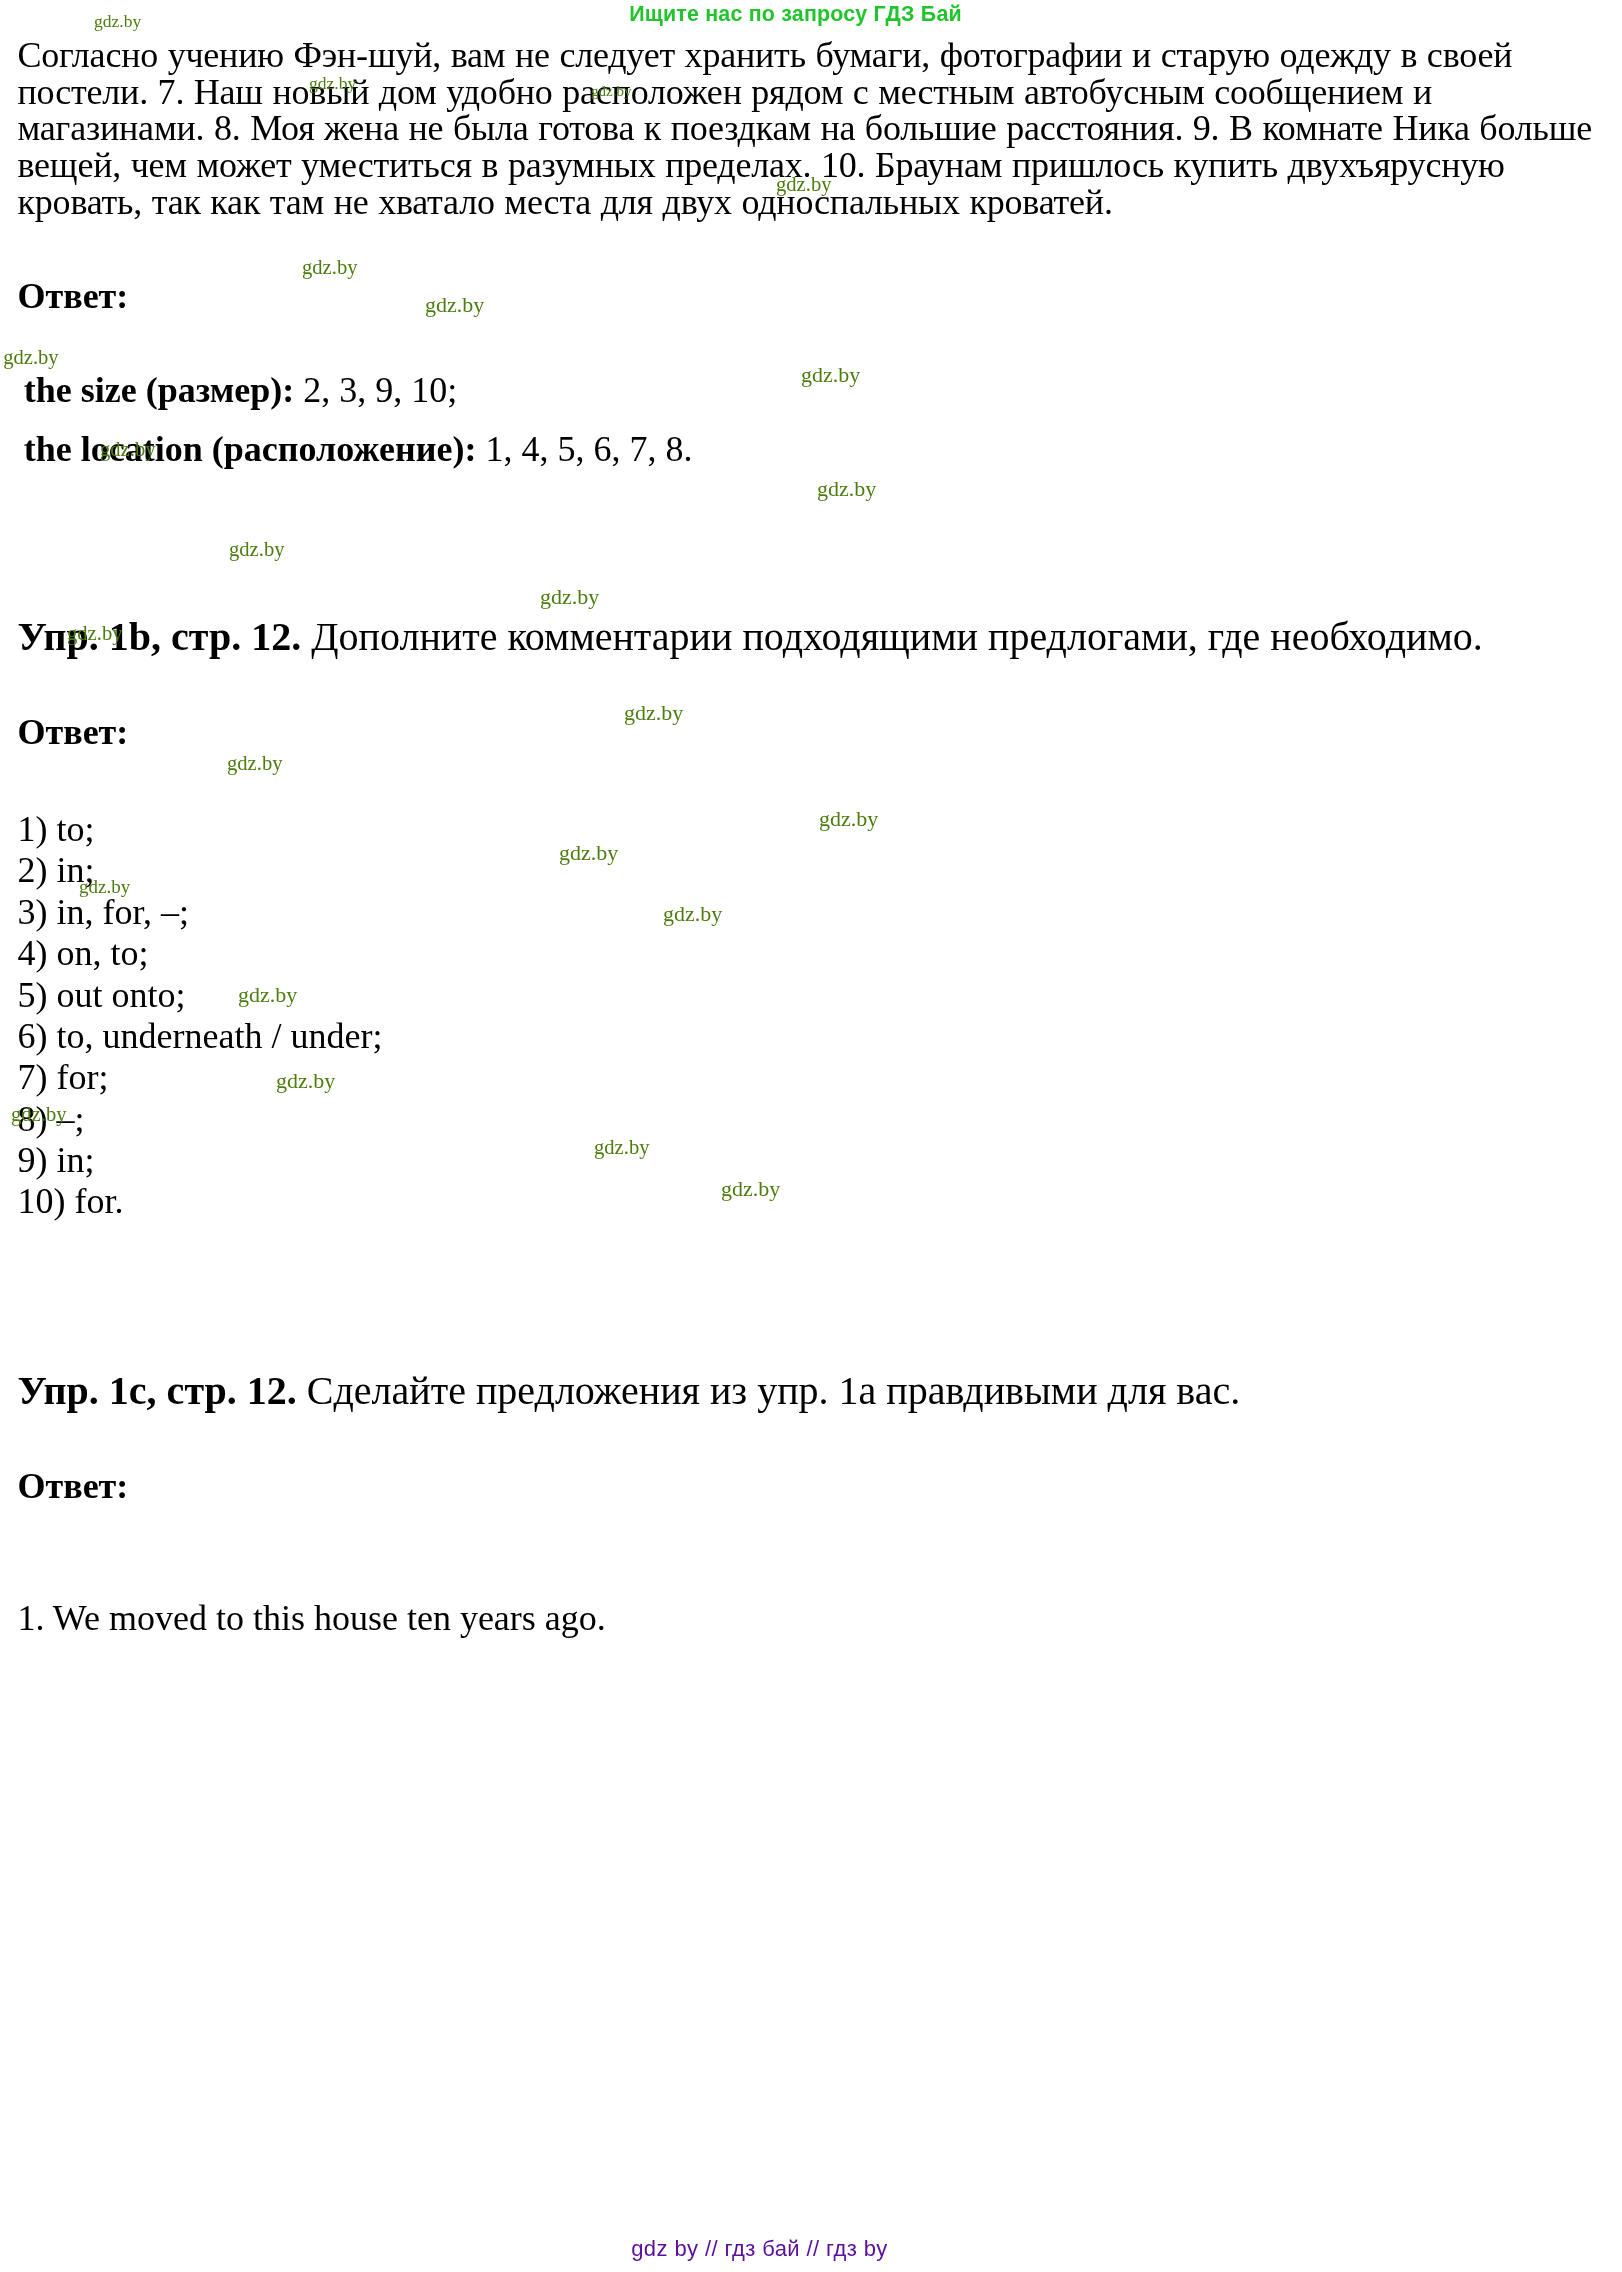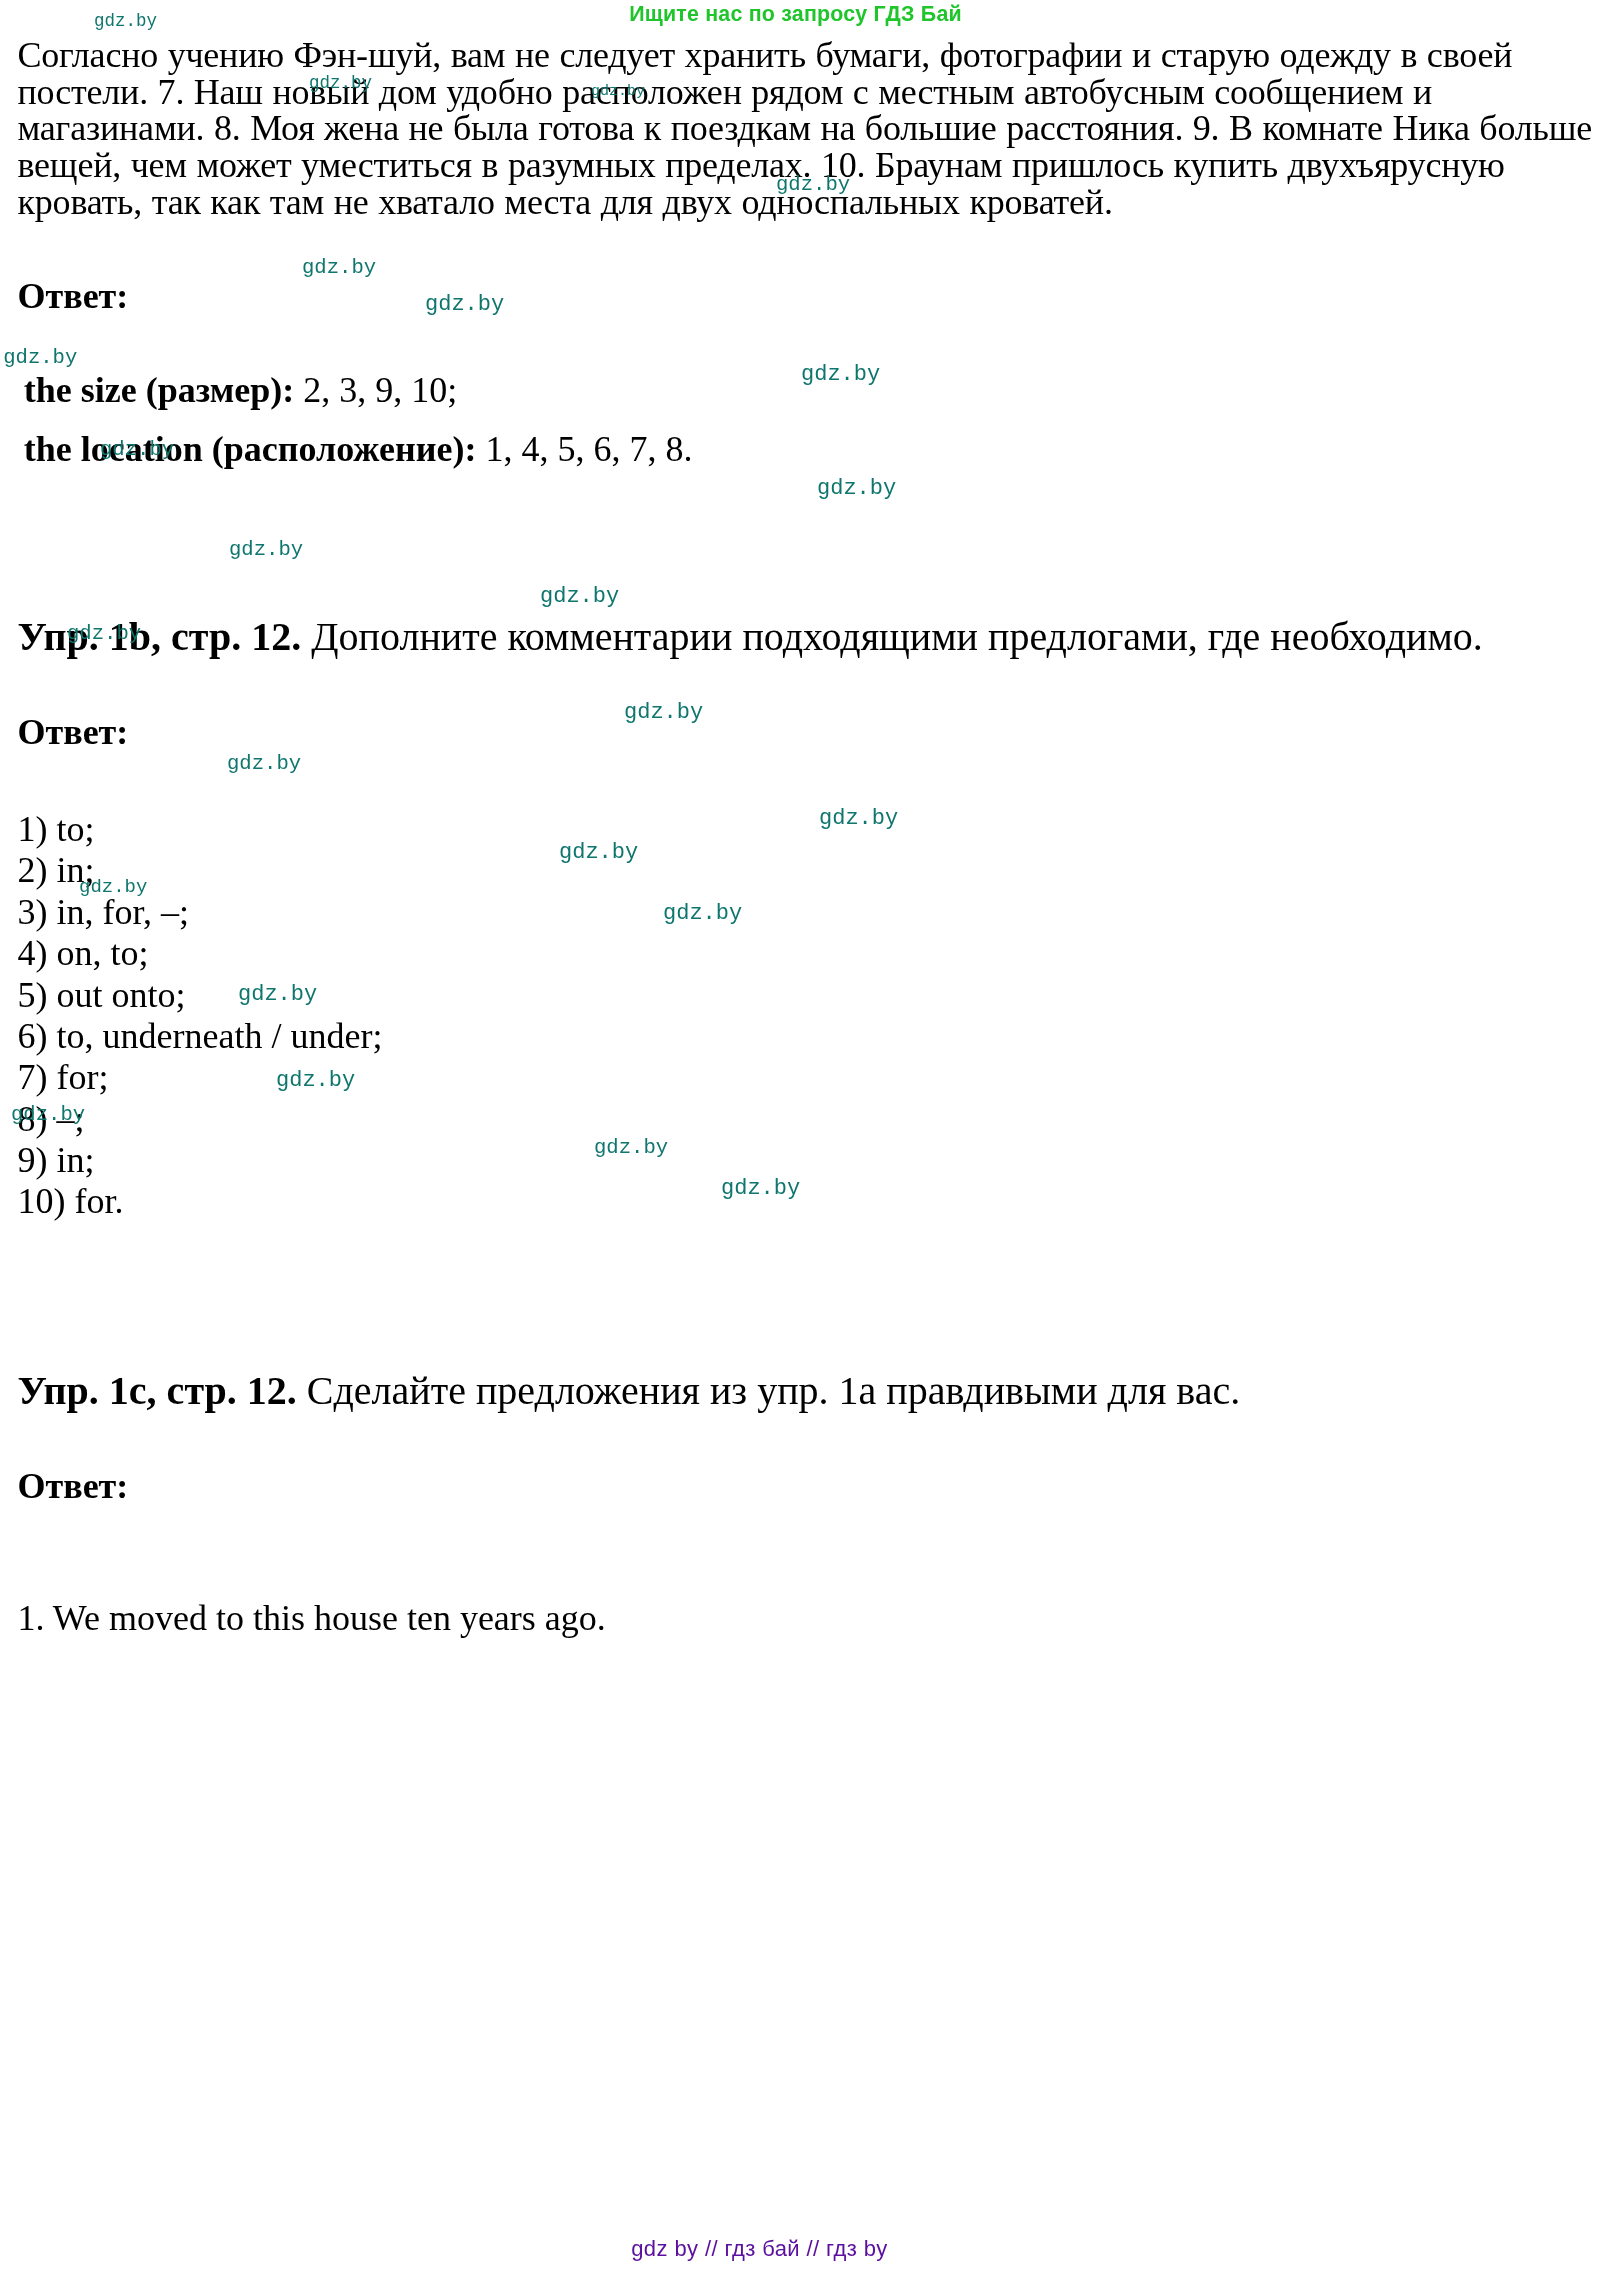--- a/index.html
+++ b/index.html
@@ -94,22 +94,22 @@
     text-align: center;
     font-family: "Liberation Sans", "DejaVu Sans", sans-serif;
     font-size: 22px;
     color: #5b0f9e;
     letter-spacing: 0.4px;
   }
 
   
   .wm {
     position: absolute;
-    font-family: Liberation Mono, monospace;
-    color: #0f766e;
+    font-family: Liberation Serif, serif;
+    color: #4d7c0f;
     white-space: nowrap;
     pointer-events: none;
   }
 </style>
 </head>
 <body>
 
 <div id="page">
 
   <div class="promo-header" style="color: rgb(31, 197, 43);">Ищите нас по запросу ГДЗ Бай</div>

